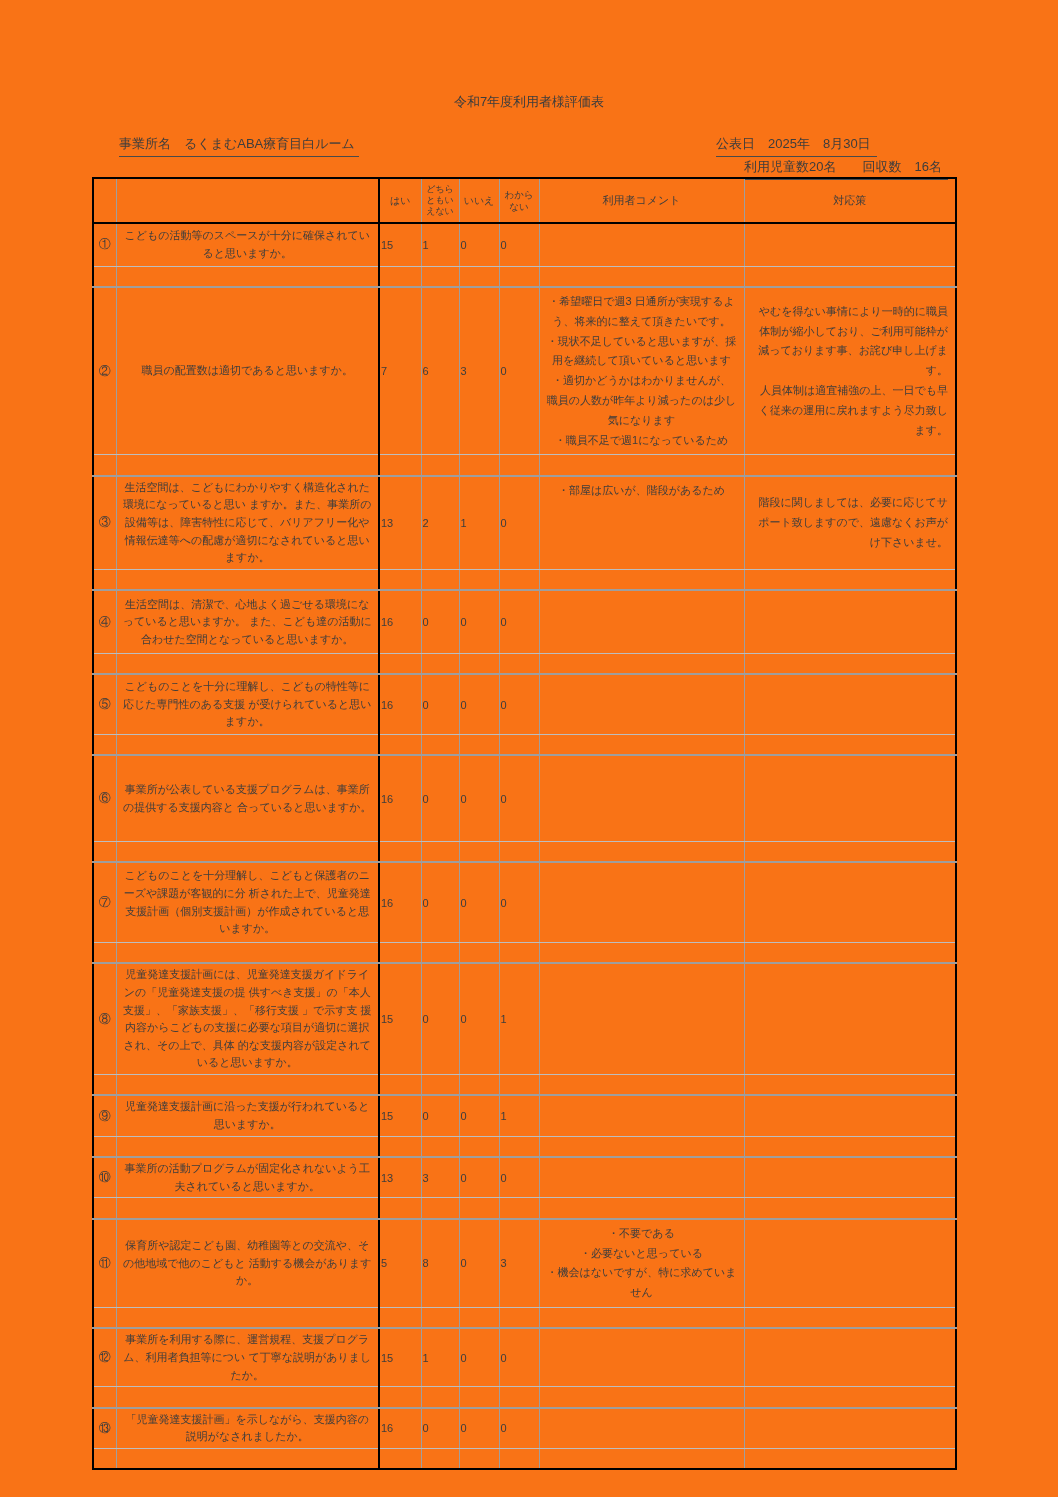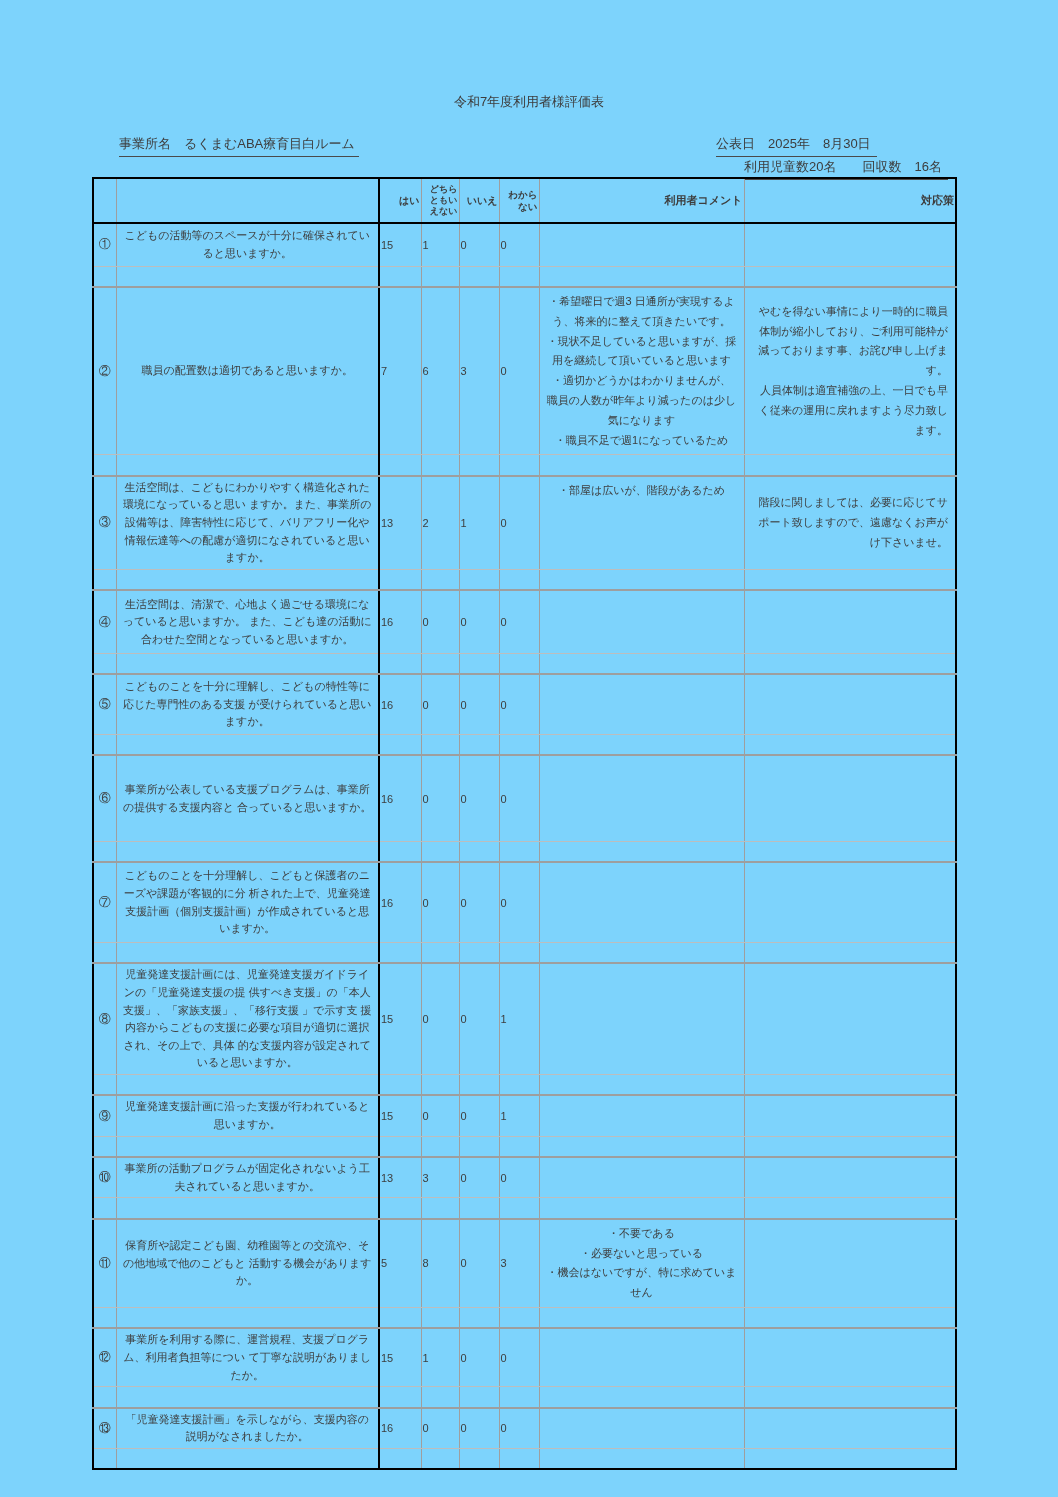--- a/index.html
+++ b/index.html
@@ -1,32 +1,32 @@
 <!DOCTYPE html>
 <html lang="ja"><head>
 <meta charset="utf-8">
 <style>
   html,body{margin:0;padding:0;background:#ffffff;}
   body{width:1058px;height:1497px;font-family:"Liberation Sans",sans-serif;color:#3d3d3d;}
-  .page{position:relative;width:1058px;height:1497px;background:#7dd3fc;overflow:hidden;}
+  .page{position:relative;width:1058px;height:1497px;background:#f97316;overflow:hidden;}
 
   .title{position:absolute;top:93px;left:0;width:100%;text-align:center;font-size:13px;color:#3d3d3d;}
   .office{position:absolute;top:135px;left:119px;font-size:13px;border-bottom:1px solid #4a4a4a;padding:0 4px 3px 0;}
   .pub{position:absolute;top:135px;left:716px;font-size:13px;border-bottom:1px solid #4a4a4a;padding:0 6px 3px 0;}
   .stats{position:absolute;top:158px;left:744px;font-size:13px;border-bottom:1px solid #4a4a4a;padding:0 6px 3px 0;}
 
   table.eval{position:absolute;top:177px;left:92px;width:863px;border-collapse:collapse;table-layout:fixed;
              border:2px solid #000;}
   col.c-num{width:23px;}  col.c-q{width:263px;}
   col.c-yes{width:42px;}  col.c-nei{width:38px;}
   col.c-no{width:40px;}   col.c-unk{width:40px;}
   col.c-cm{width:205px;}  col.c-ac{width:212px;}
 
   th,td{border-right:1px solid #9e9e9e;overflow:hidden;}
-  th{font-weight:bold;vertical-align:middle;text-align:right;color:#3d3d3d;}
+  th{font-weight:normal;vertical-align:middle;text-align:center;color:#3d3d3d;}
   tr.hr{height:45px;}
   tr.hr th{border-bottom:2px solid #000;}
   th.h-s{font-size:10px;}
   th.h-nei{font-size:9px;line-height:1.2;padding:0 1px;}
   th.h-unk{font-size:9.5px;line-height:1.2;padding:0 1px;}
   th.h-big{font-size:11px;}
 
   td.num{text-align:center;vertical-align:middle;font-size:12px;}
   td.q{font-size:11px;line-height:1.6;padding:2px 6px;vertical-align:middle;text-align:center;}
   td.q,th.q-h{border-right:2px solid #000;}

